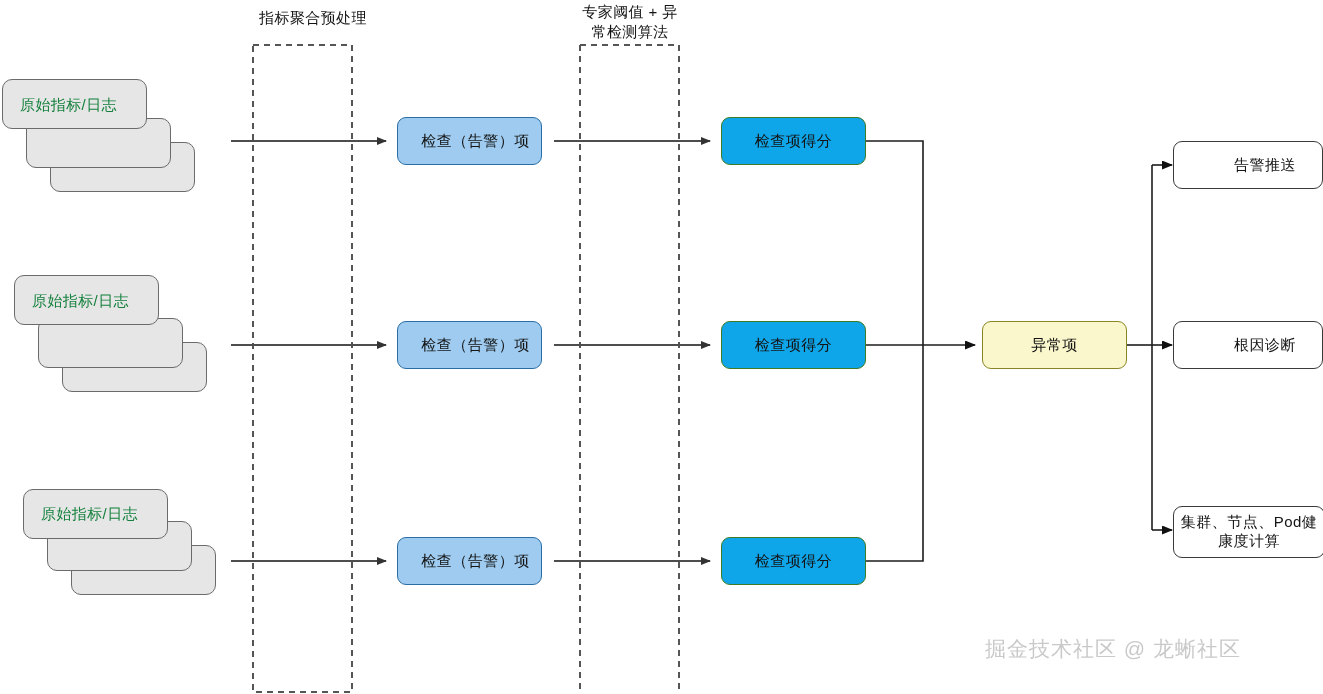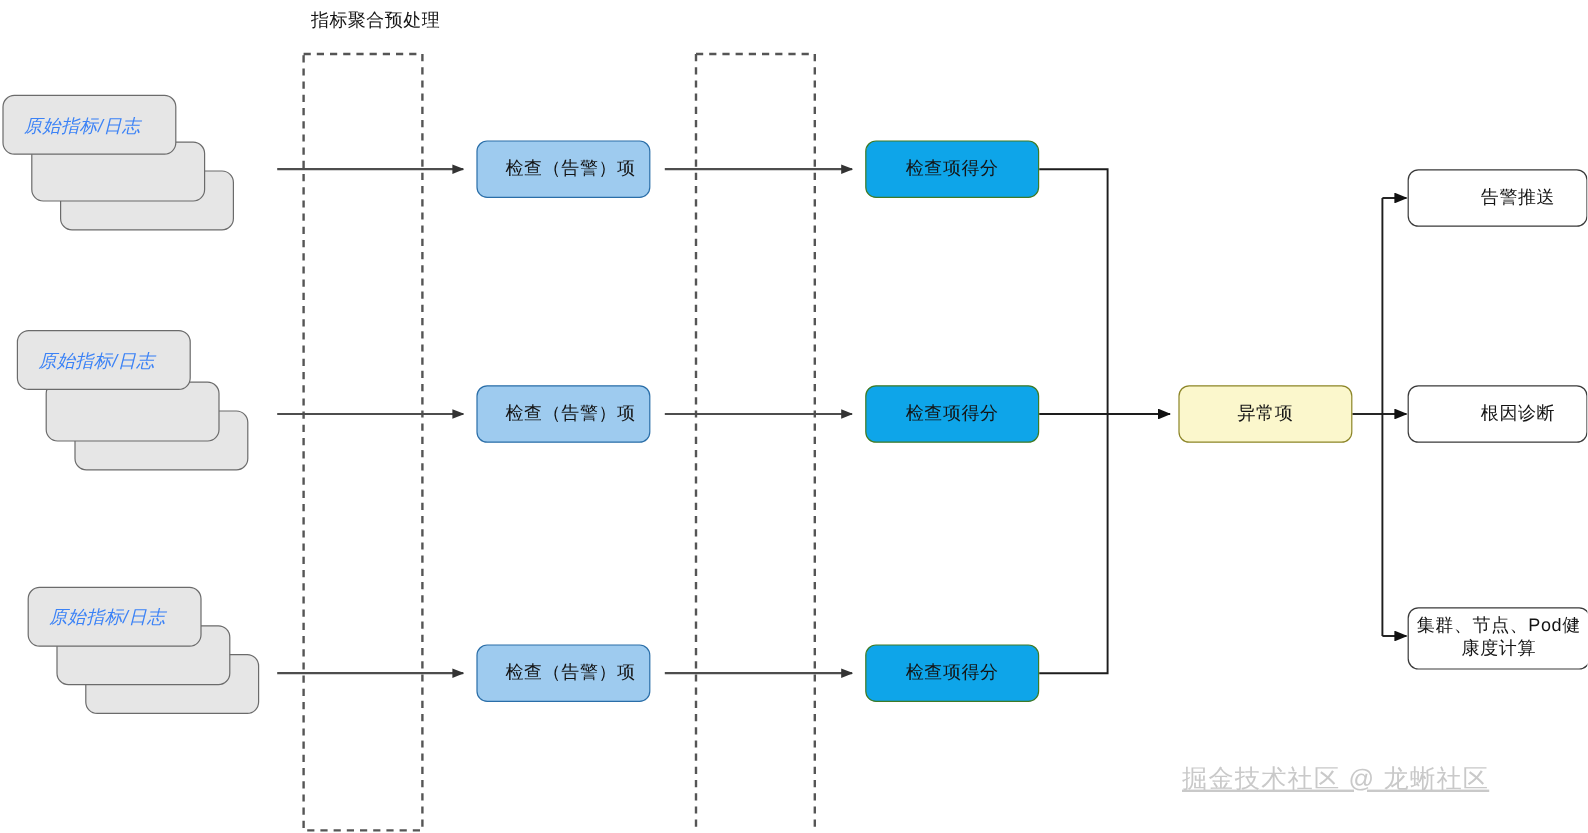--- a/index.html
+++ b/index.html
@@ -41,24 +41,23 @@
   .stackcard {
     position: absolute;
     box-sizing: border-box;
     background: #e6e6e6;
     border: 1.4px solid #6b6b6b;
     border-radius: 10px;
   }
   .stack-label {
     position: absolute;
     font-size: 15px;
-    color: #3b82f6;
+    color: #15803d;
     white-space: nowrap;
     letter-spacing: 0.4px;
-    font-style: italic;
   }
   .node-blue {
     background: #9ecbef;
     border: 1.6px solid #2a6ea8;
     padding-left: 12px;
   }
   .node-green {
     background: #0ea5e9;
     border: 1.6px solid #3f7a25;
   }
@@ -134,20 +133,24 @@
       <path d="M1152,345 L1152,530"></path>
       <line x1="1152" y1="165" x2="1172" y2="165" marker-end="url(#arrowdark)"></line>
       <line x1="1152" y1="345" x2="1172" y2="345" marker-end="url(#arrowdark)"></line>
       <line x1="1152" y1="530" x2="1172" y2="530" marker-end="url(#arrowdark)"></line>
     </g>
   </svg>
 
   <div class="phase-label" style="left:233px; top:8px; width:160px;">
     <div>指标聚合预处理</div>
   </div>
+  <div class="phase-label" style="left:550px; top:2px; width:160px;">
+    <div>专家阈值 + 异</div>
+    <div>常检测算法</div>
+  </div>
 
   <div>
     <div class="stackcard" style="left:50px; top:142px; width:145px; height:50px;"></div>
     <div class="stackcard" style="left:26px; top:118px; width:145px; height:50px;"></div>
     <div class="stackcard" style="left:2px; top:79px; width:145px; height:50px;"></div>
     <div class="stack-label" style="left:20px; top:96px;">原始指标/日志</div>
   </div>
 
   <div>
     <div class="stackcard" style="left:62px; top:342px; width:145px; height:50px;"></div>
@@ -170,15 +173,15 @@
   <div class="node node-green" style="left:721px; top:117px; width:145px; height:48px;">检查项得分</div>
   <div class="node node-green" style="left:721px; top:321px; width:145px; height:48px;">检查项得分</div>
   <div class="node node-green" style="left:721px; top:537px; width:145px; height:48px;">检查项得分</div>
 
   <div class="node node-yellow" style="left:982px; top:321px; width:145px; height:48px;">异常项</div>
 
   <div class="node node-white" style="left:1173px; top:141px; width:150px; height:48px;">告警推送</div>
   <div class="node node-white" style="left:1173px; top:321px; width:150px; height:48px;">根因诊断</div>
   <div class="node node-white" style="left:1173px; top:506px; width:152px; height:52px; padding:0 4px;">集群、节点、Pod健康度计算</div>
 
-  <div class="watermark" style="left:985px; top:635px;text-decoration:underline;">掘金技术社区 @ 龙蜥社区</div>
+  <div class="watermark" style="left:985px; top:635px;">掘金技术社区 @ 龙蜥社区</div>
 
 </div>
 
 </body></html>

